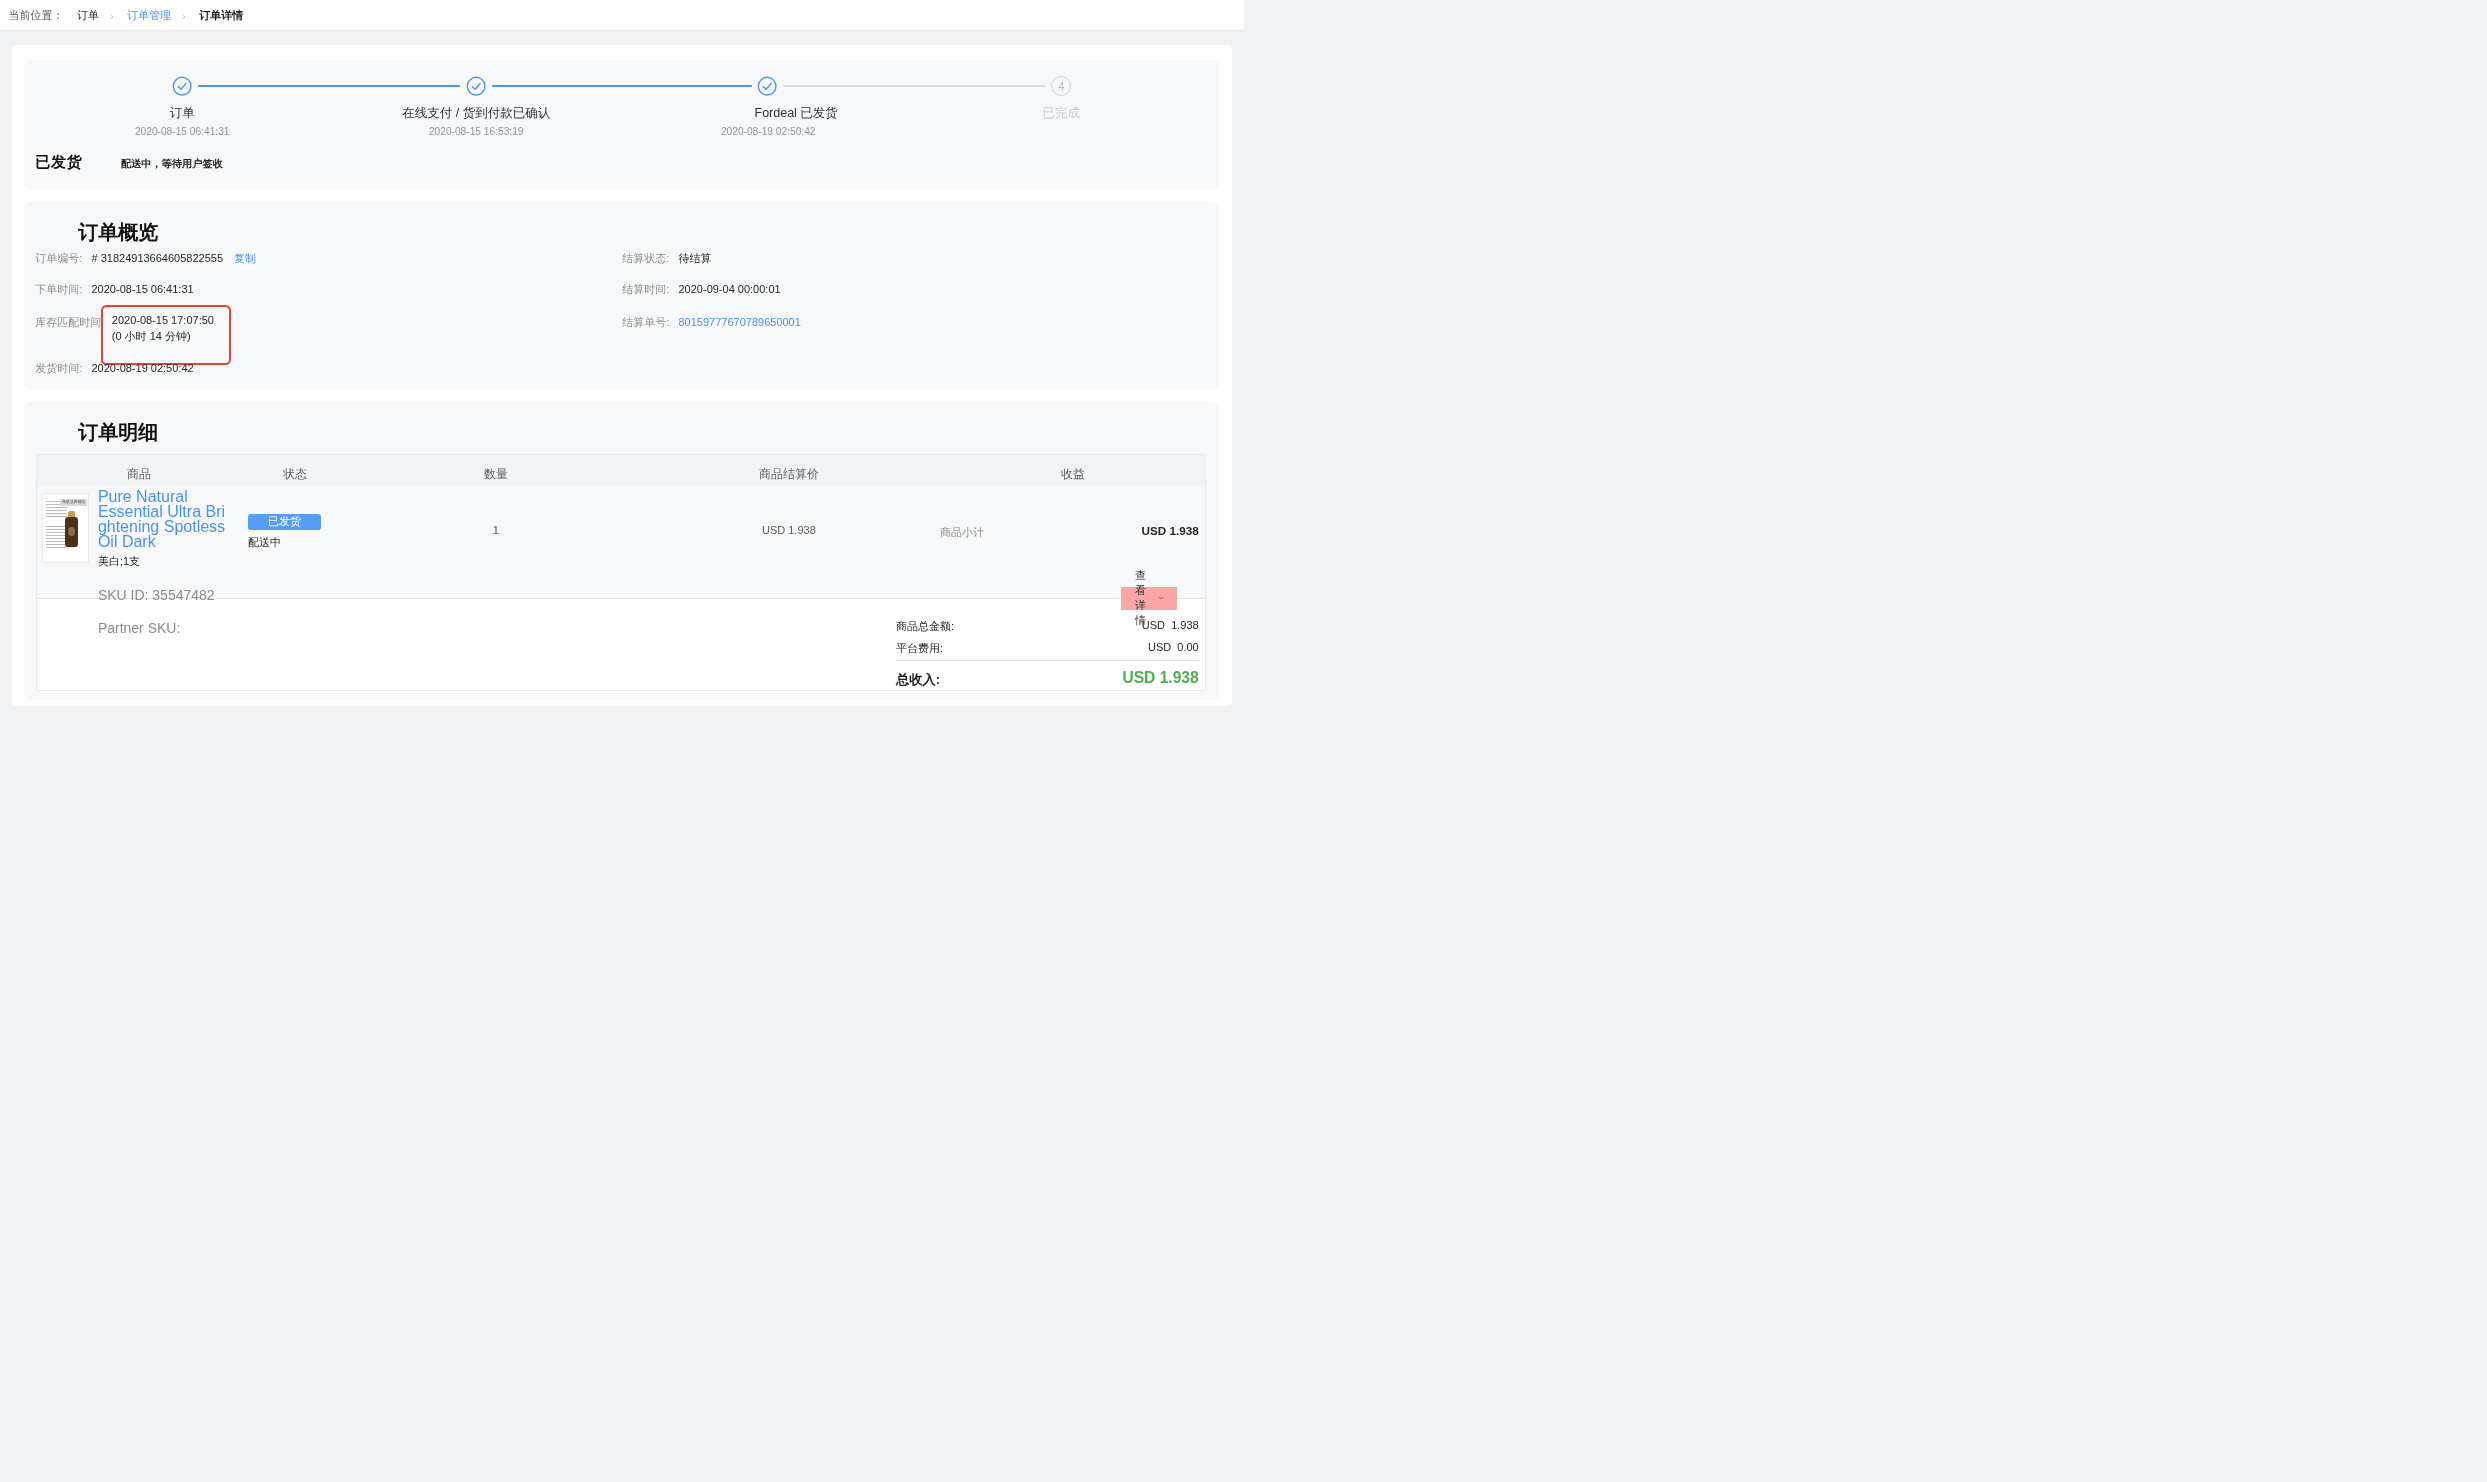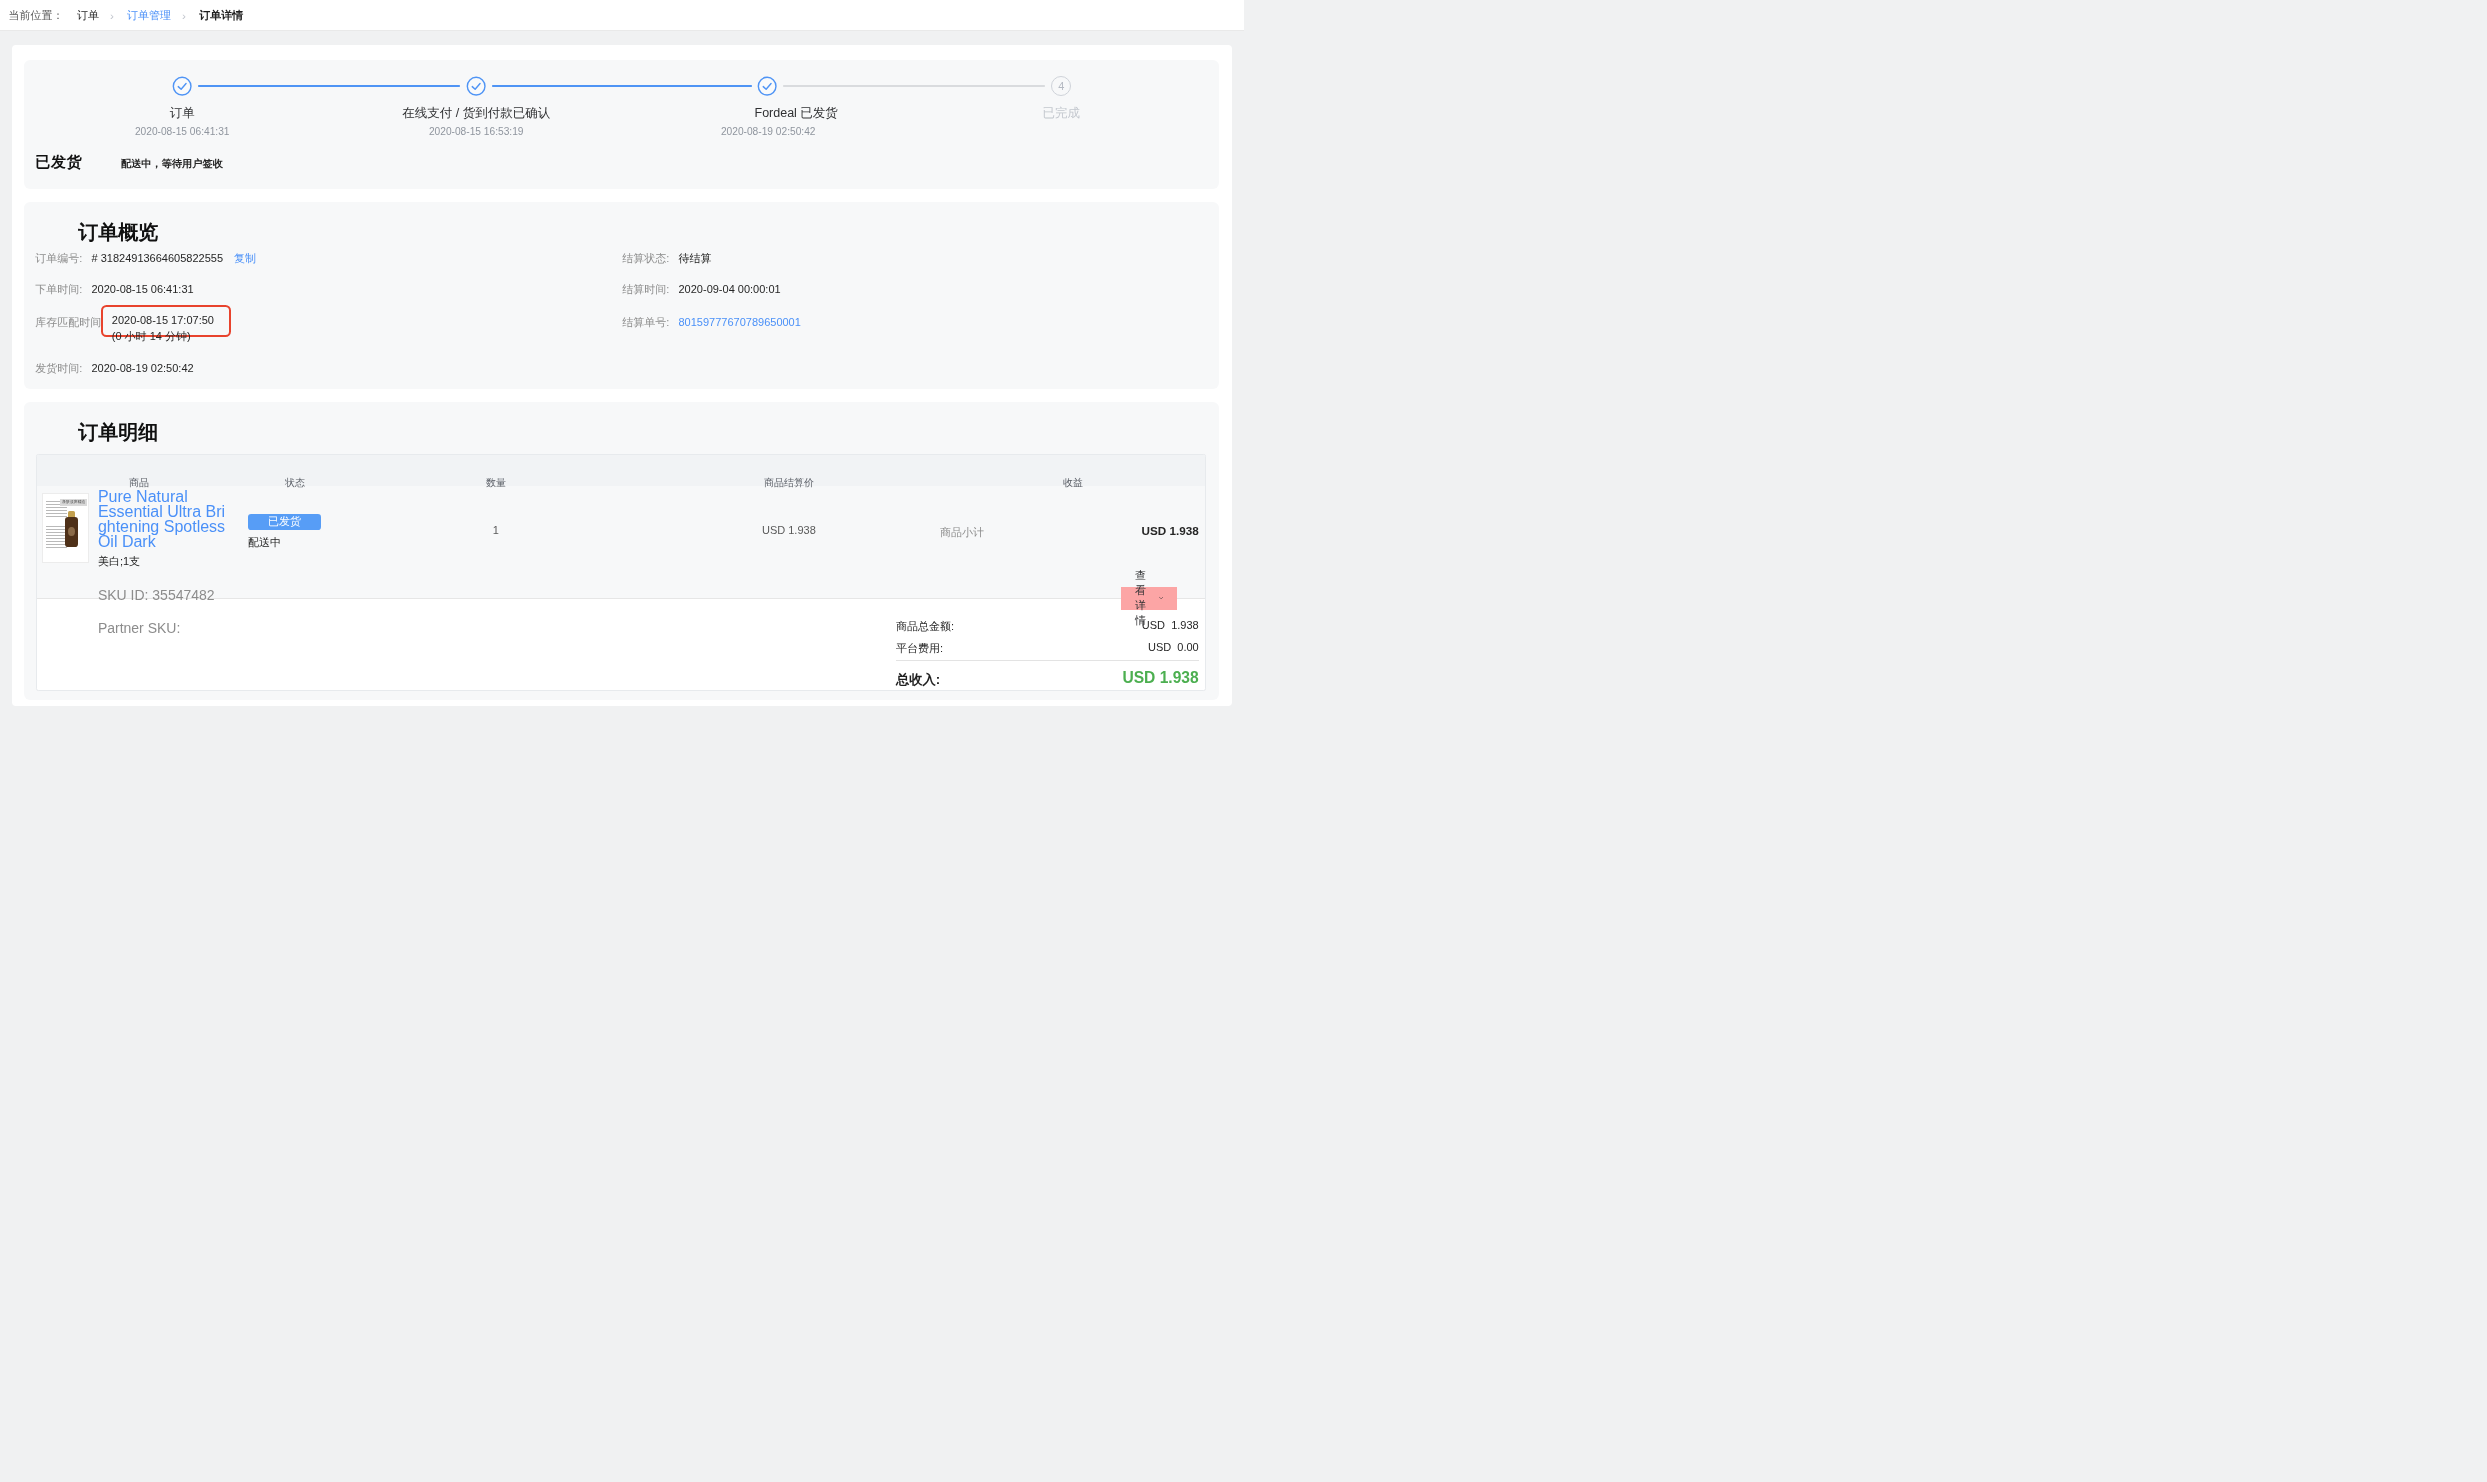--- a/index.html
+++ b/index.html
@@ -47,32 +47,32 @@
   .status-title { font-size:15px; font-weight:bold; color:#111; letter-spacing:0.8px; }
   .status-sub { font-size:10.2px; color:#262626; margin-left:9.4px; font-weight:600;padding-left:29px; }
 
   
   .sec-title { position:absolute; left:11px; top:17px; font-size:20px; font-weight:bold; color:#111;margin-left:43px; }
   .ov-row { position:absolute; white-space:nowrap; }
   .ov-label { color:#8c8c8c; margin-right:6.2px; }
   .ov-value { color:#262626; }
   .link { color:#4a90f8; cursor:pointer; }
   .copy-link { margin-left:7.8px; }
-  .red-box { position:absolute; left:77px; top:103px; width:130px; height:32px;
+  .red-box { position:absolute; left:77px; top:103px; width:130px; height:60px;
     border:2.3px solid #e8432d; border-radius:5.5px; padding:4.7px 0 0 8.6px; line-height:16.4px;
     color:#262626; }
 
   
   .tbl { position:absolute; left:11.7px; top:52px; width:1170px; height:237px;
     border:0.8px solid #e7eaed; border-radius:2.3px; background:#fff; }
   .tbl-gray { position:absolute; left:0; right:0; top:0; height:144px;
     background:#f7f8f9; border-bottom:0.8px solid #e6e6e6; }
   .tbl-head { position:absolute; left:0; right:0; top:0; height:31px; background:#f1f3f5; }
-  .th { position:absolute; top:12px; height:31px; line-height:31px; transform:translateX(-50%);
-    font-size:10px; color:#5a5e66; white-space:nowrap; }
+  .th { position:absolute; top:4px; height:31px; line-height:31px; transform:translateX(-50%);
+    font-size:12px; color:#5a5e66; white-space:nowrap; }
   .cell { position:absolute; white-space:nowrap; }
 
   
   .thumb { position:absolute; left:5.5px; top:38px; width:47px; height:70px; background:#fff;
     border:0.8px solid #ececec; }
   .thumb-lines { position:absolute; left:2.3px; top:7px; width:21px; height:53px;
     background:repeating-linear-gradient(to bottom,#b9b9b9 0 0.8px,transparent 0.8px 3.1px); }
   .thumb-chip { position:absolute; right:1.6px; top:4.7px; background:#d9d9d9; color:#4a4a4a;
     font-size:3.9px; line-height:5.5px; padding:0.8px 1.6px; }
   .bottle-cap { position:absolute; right:13.3px; top:17px; width:7px; height:6.2px;

